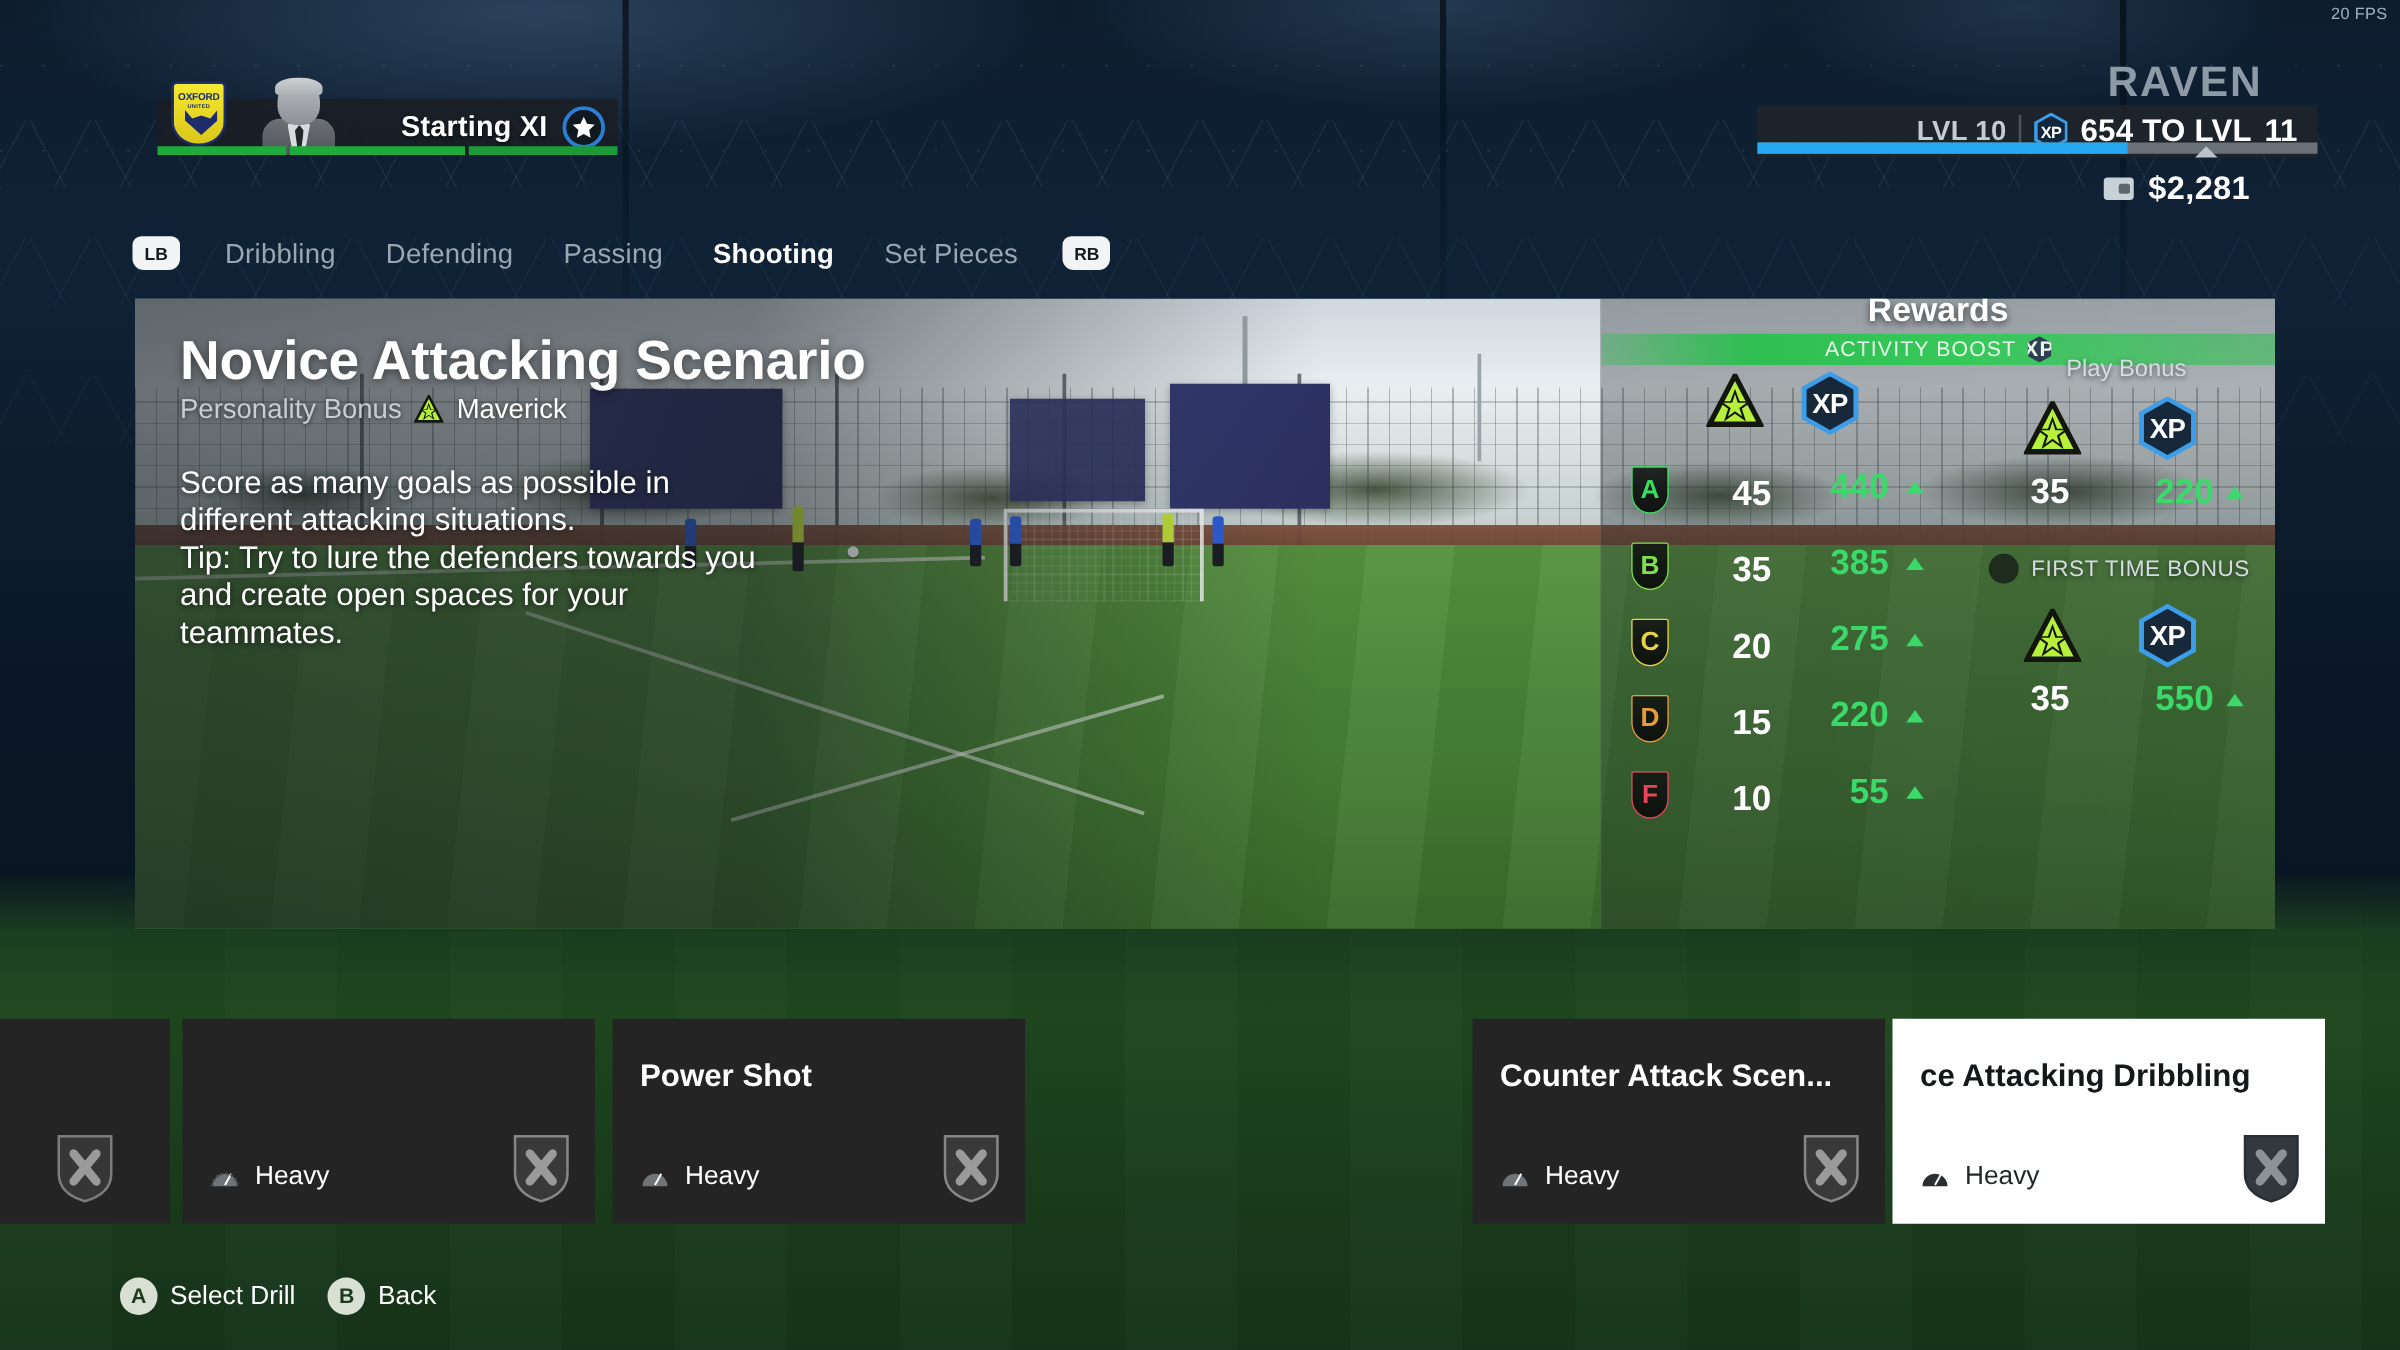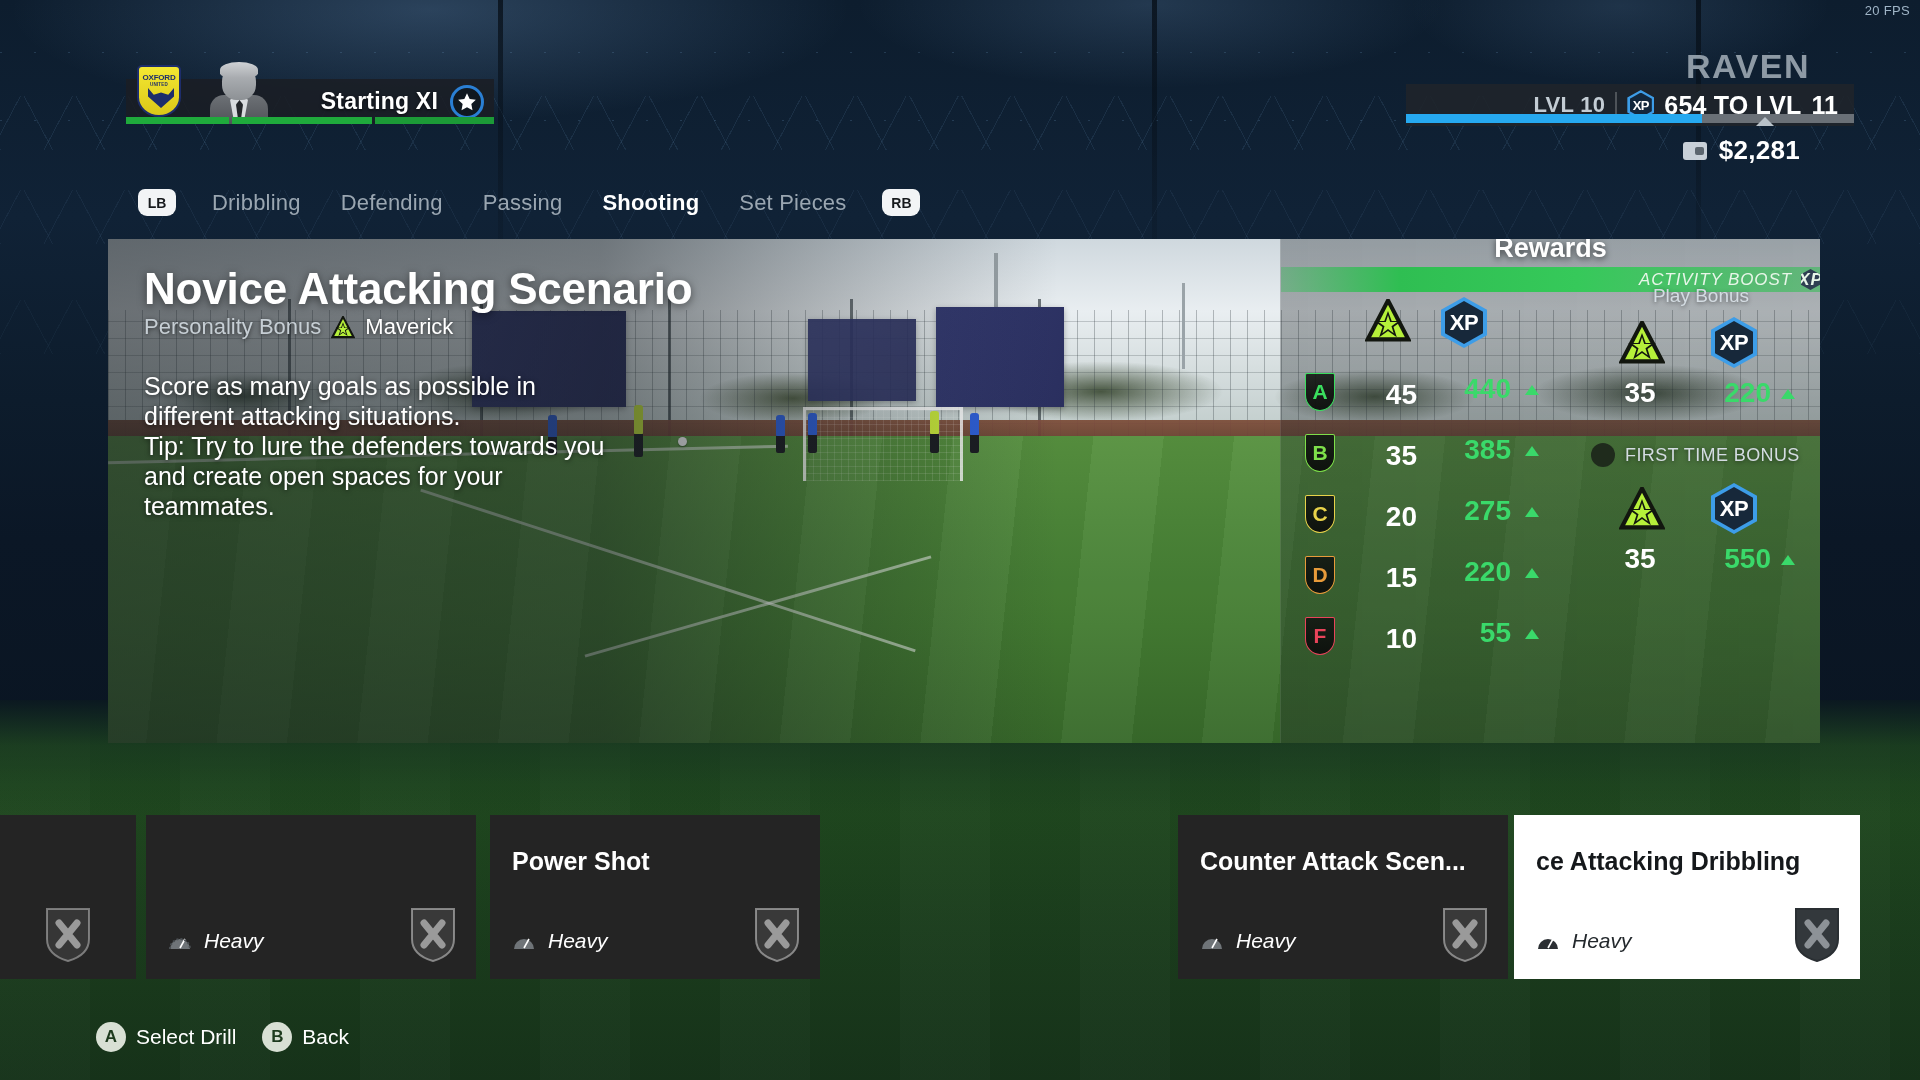--- a/index.html
+++ b/index.html
@@ -176,21 +176,21 @@
   }
   #wallet-icon::after {
     content:''; position:absolute; right:3px; top:5px; width:9px; height:8px;
     background:#5c666f; border-radius:2px;
   }
   #coins-value { font-size:26px; font-weight:bold; color:#fff; letter-spacing:.3px; }
 
   
   #nav {
     position:absolute; left:106px; top:189px; z-index:20;
-    display:flex; align-items:center; gap:0;margin-left:32px;
+    display:flex; align-items:center; gap:0;
   }
   .bumper {
     width:38px; height:27px; border-radius:7px 7px 9px 9px;
     background:#f2f4f6; color:#171a1d; font-size:14px; font-weight:bold;
     display:flex; align-items:center; justify-content:center; flex:0 0 auto;
   }
   .nav-item {
     font-size:22px; color:#9aa6b1; padding:0 20px; letter-spacing:.2px;
     white-space:nowrap;
   }
@@ -278,21 +278,21 @@
     background:linear-gradient(90deg, rgba(30,36,40,.34), rgba(30,36,40,.30));
     border-left:1px solid rgba(255,255,255,.09);
   }
   #rewards-title {
     position:absolute; left:0; top:-6px; width:100%; text-align:center;
     font-size:27px; font-weight:bold; color:#fff; text-shadow:0 2px 6px rgba(0,0,0,.6);
   }
   #activity-boost {
     position:absolute; left:0; top:28px; width:100%; height:25px;
     background:linear-gradient(90deg, rgba(42,190,80,.35) 0%, #2fbe52 22%, #36c95a 55%, rgba(48,190,82,.55) 100%);
-    display:flex; align-items:center; justify-content:flex-end; gap:9px;font-style:italic;
+    display:flex; align-items:center; justify-content:center; gap:9px;
   }
   #activity-boost span {
     font-size:17px; color:#e7f6e8; letter-spacing:.9px;
   }
   .xp-hex-sm {
     width:19px; height:21px; position:relative; flex:0 0 auto;
     display:flex; align-items:center; justify-content:center;
     clip-path:polygon(50% 0,100% 25%,100% 75%,50% 100%,0 75%,0 25%);
     background:#2f3f52;
   }
@@ -362,21 +362,21 @@
     background:#242424;
     overflow:hidden;
   }
   .card .card-title {
     position:absolute; left:22px; top:32px; right:16px;
     font-size:25px; font-weight:bold; color:#fff;
     white-space:nowrap; overflow:hidden;
   }
   .card .intensity {
     position:absolute; left:22px; bottom:26px;
-    display:flex; align-items:center; gap:12px;font-style:italic;
+    display:flex; align-items:center; gap:12px;
   }
   .card .intensity span { font-size:21px; color:#fff; }
   .gauge-icon { width:24px; height:20px; flex:0 0 auto; }
   .card .lock-shield {
     position:absolute; right:20px; bottom:16px; width:46px; height:56px;
   }
   .card.selected { background:#fff; }
   .card.selected .card-title { color:#15181b; }
   .card.selected .intensity span { color:#23282c; }
   .card.partial-left { background:#242424; }

